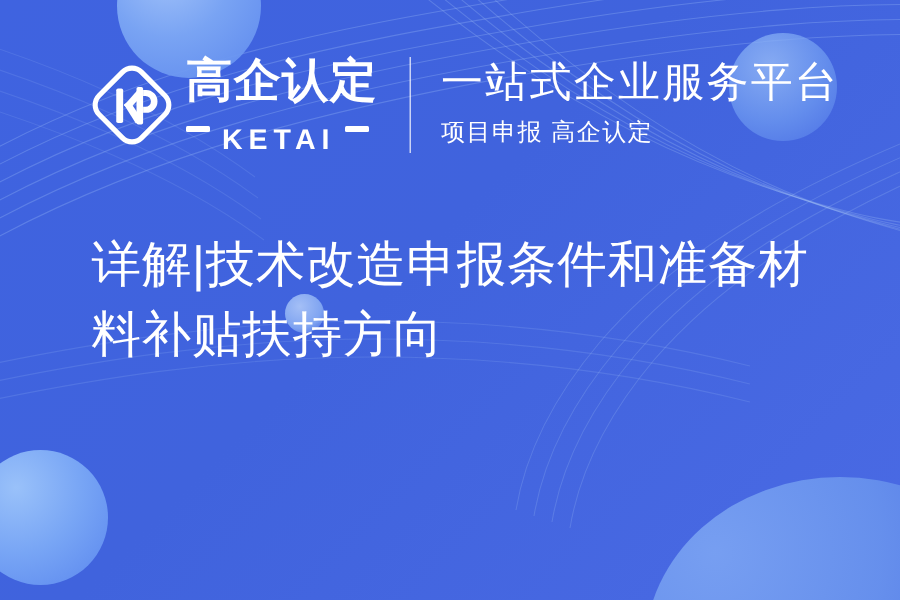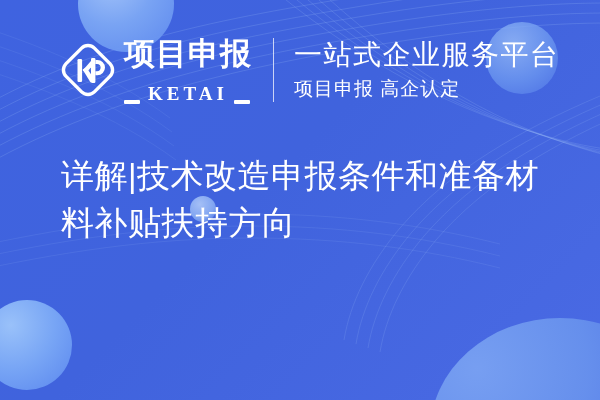--- a/index.html
+++ b/index.html
@@ -118,24 +118,23 @@
     font-size: 31px;
     line-height: 34px;
     font-weight: bold;
     color: #ffffff;
     letter-spacing: 1px;
     white-space: nowrap;
   }
 
   .brand-en-row {
     display: flex;
-    align-items: flex-end;
+    align-items: flex-start;
     margin-top: 13px;
     white-space: nowrap;
-    font-family: Liberation Serif, serif;
   }
 
   .brand-dash {
     display: inline-block;
     width: 16px;
     height: 4px;
     background: #ffffff;
     border-radius: 1px;
   }
 
@@ -166,21 +165,21 @@
   .tagline-main {
     font-size: 28px;
     line-height: 34px;
     color: #ffffff;
     font-weight: normal;
     letter-spacing: 1.5px;
     white-space: nowrap;
   }
 
   .tagline-sub {
-    font-size: 19px;
+    font-size: 16px;
     line-height: 28px;
     color: #ffffff;
     font-weight: normal;
     letter-spacing: 1px;
     margin-top: 3px;
     white-space: nowrap;
   }
 
   
   .title-block {
@@ -264,21 +263,21 @@
 
           <polygon points="25.6,30.6 29.3,28.2 38.0,41.2 33.6,43.4"></polygon>
 
           <rect x="34.0" y="19.0" width="4.4" height="25" rx="1.2"></rect>
 
           <path d="M38.4,21.0 h2.0 a7.6,7.6 0 0 1 0,15.2 h-2.0 v-4.0 h1.6 a3.6,3.6 0 0 0 0,-7.2 h-1.6 z"></path>
         </g>
       </svg>
 
       <div class="brand-words">
-        <div class="brand-cn">项目申报</div>
+        <div class="brand-cn">高企认定</div>
         <div class="brand-en-row">
           <span class="brand-dash"></span>
           <span class="brand-en">KETAI</span>
           <span class="brand-dash"></span>
         </div>
       </div>
     </div>
 
     <div class="divider"></div>
 

